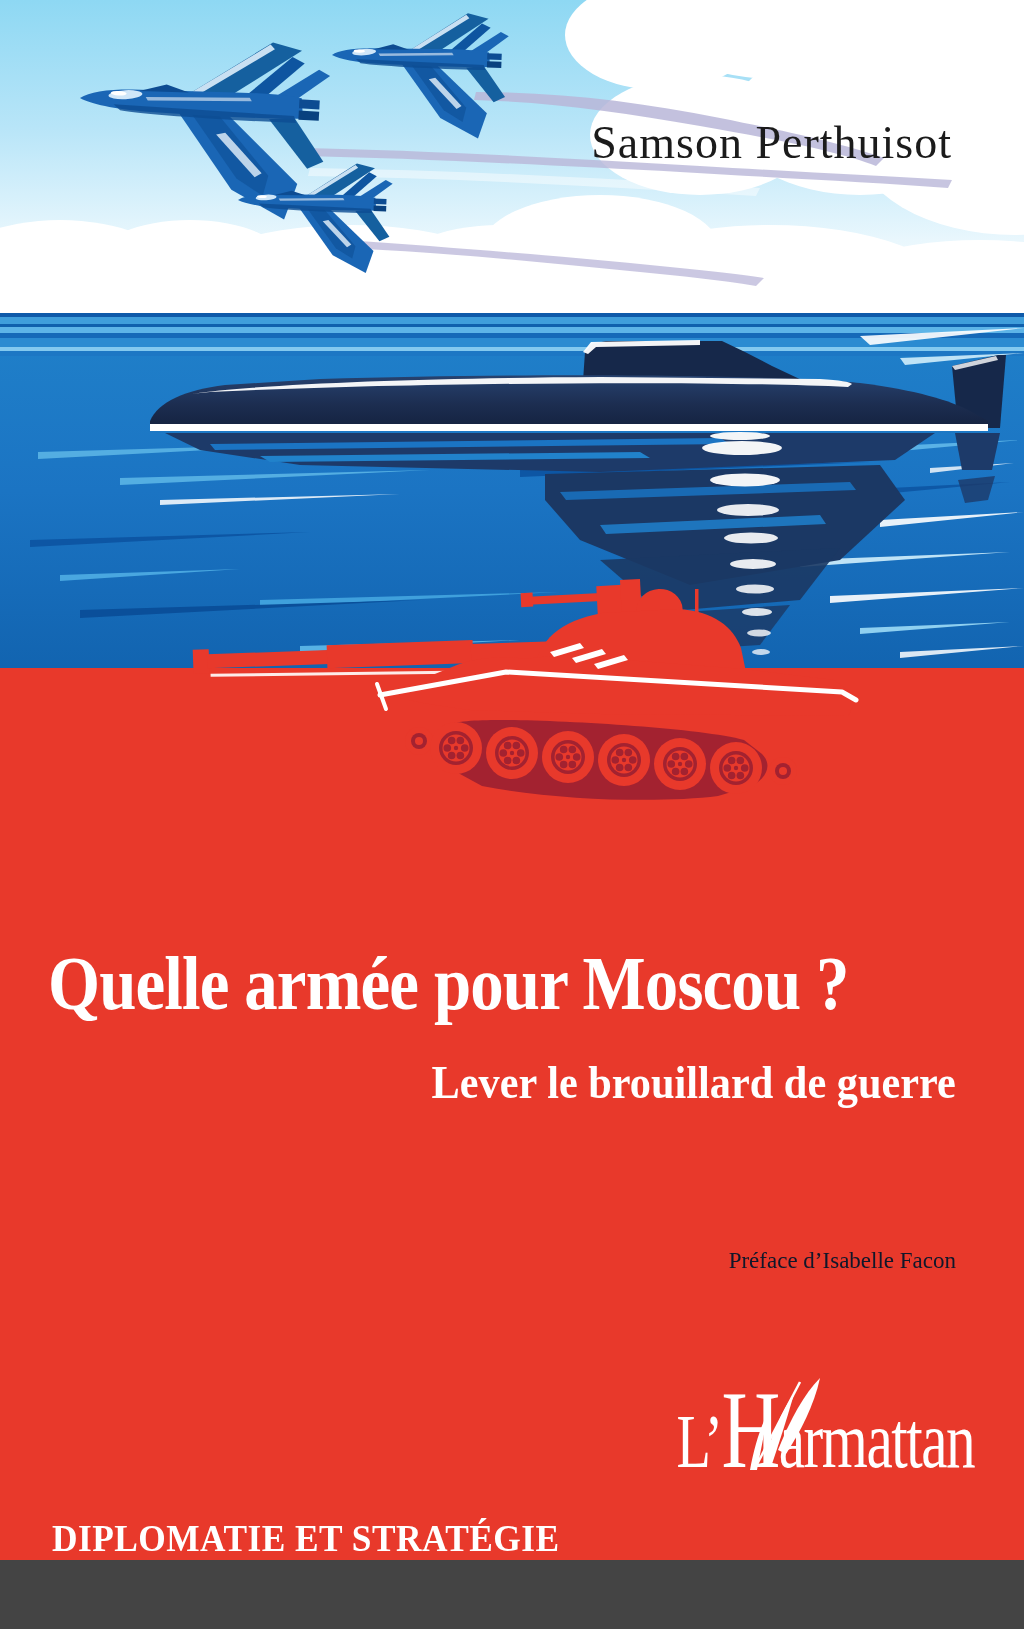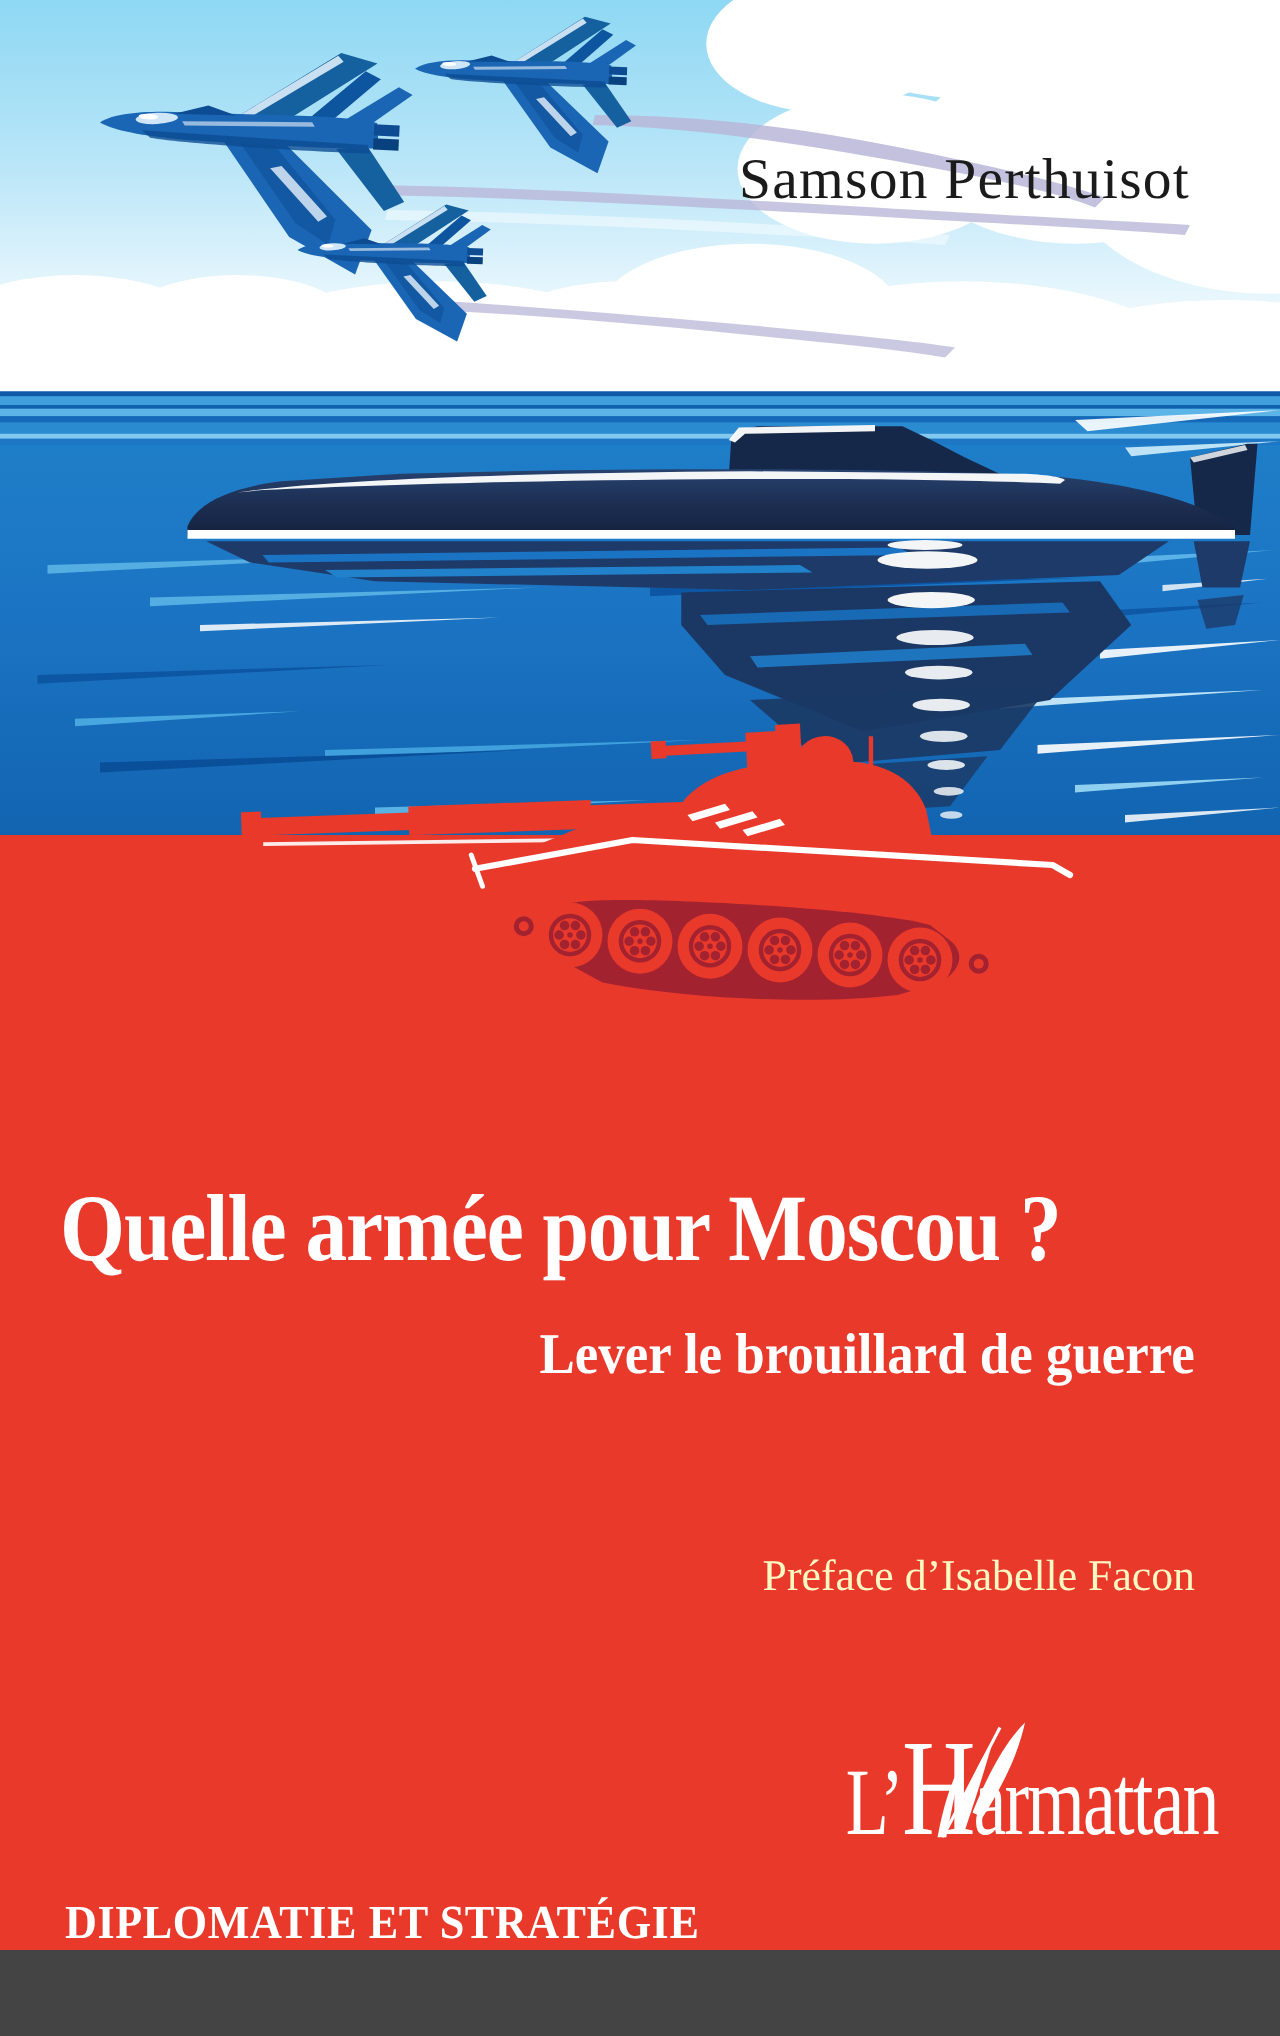--- a/index.html
+++ b/index.html
@@ -14,21 +14,21 @@
   }
   .title{
     top:940px;left:48px;font-size:76px;font-weight:bold;color:#ffffff;
     transform:scaleX(.88);transform-origin:left top;letter-spacing:-1px;
   }
   .subtitle{
     top:1056px;right:68px;font-size:46px;font-weight:bold;color:#ffffff;
     transform:scaleX(.92);transform-origin:right top;
   }
   .credits{
-    top:1236px;right:68px;text-align:right;color:#fef9c3;font-size:35px;line-height:49px;
+    top:1236px;right:68px;text-align:right;color:#0f172a;font-size:23px;line-height:49px;
   }
   .series{
     top:1516px;left:52px;font-size:38px;font-weight:bold;color:#ffffff;
     transform:scaleX(.93);transform-origin:left top;letter-spacing:.5px;
   }
   .publisher{
     position:absolute;right:50px;bottom:66px;height:120px;color:#ffffff;
   }
   .pub-text{
     display:flex;align-items:baseline;

